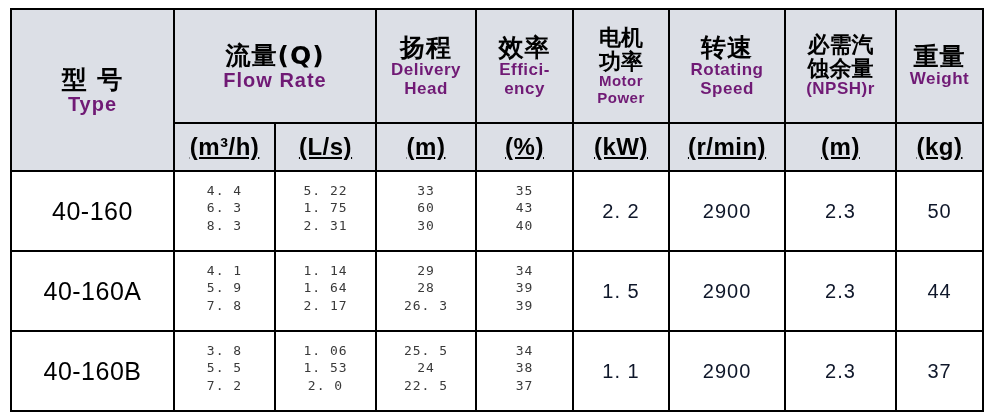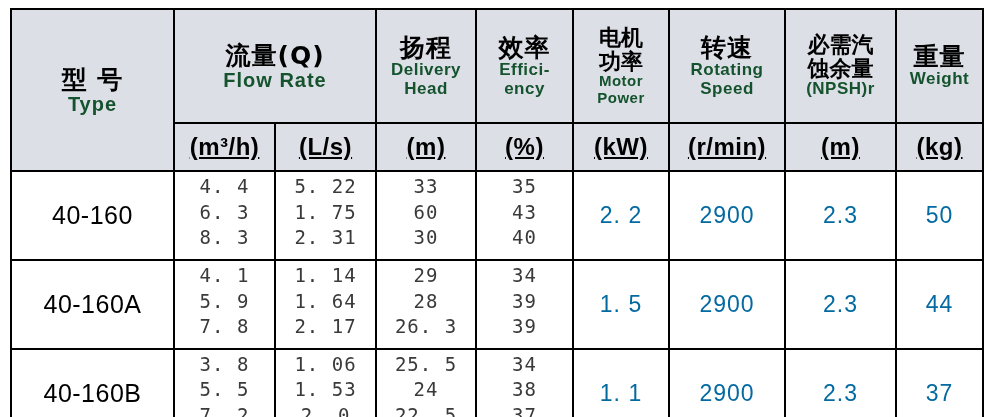--- a/index.html
+++ b/index.html
@@ -42,21 +42,21 @@
     display: block;
   }
   .hdr-cn.sm {
     font-size: 22px;
     letter-spacing: 0;
   }
   .hdr-en {
     font-family: "Liberation Sans", sans-serif;
     font-size: 17px;
     line-height: 1.1;
-    color: #14532d;
+    color: #701a75;
     display: block;
     letter-spacing: 0.5px;
   }
   .hdr-en.big {
     font-size: 20px;
     letter-spacing: 1px;
   }
   .hdr-en.sm {
     font-size: 15px;
   }
@@ -69,32 +69,32 @@
   }
   .type-cell {
     font-family: Liberation Sans, sans-serif;
     font-size: 25px;
     letter-spacing: 0.5px;
     padding-left: 10px;
     text-align: left;
   }
   .stack {
     font-family: "DejaVu Sans Mono", monospace;
-    font-size: 19px;
+    font-size: 13px;
     line-height: 1.35;
     letter-spacing: 1px;
     color: #3a3a3a;
     padding: 2px 0 8px 0;
     text-align: center;
   }
   .stack div { white-space: pre; }
   .single {
     font-family: "Liberation Sans", sans-serif;
-    font-size: 23px;
-    color: #0369a1;
+    font-size: 20px;
+    color: #0f172a;
     letter-spacing: 1px;
   }
   .row-body td { height: 78px; }
   .h1row th { height: 112px; }
   .h2row th { height: 46px; }
   .watermark {
     position: absolute;
     left: 372px;
     top: 186px;
     font-family: "DejaVu Sans", sans-serif;

